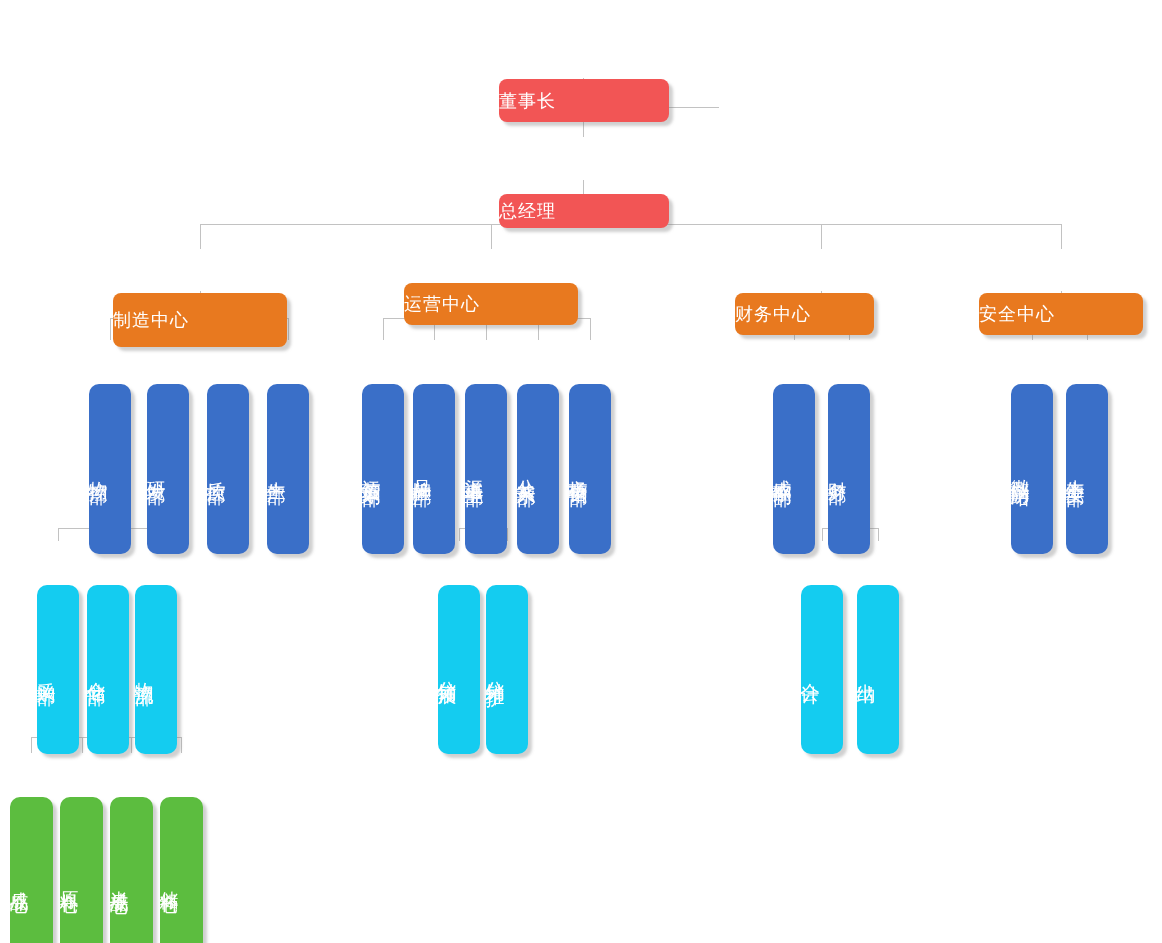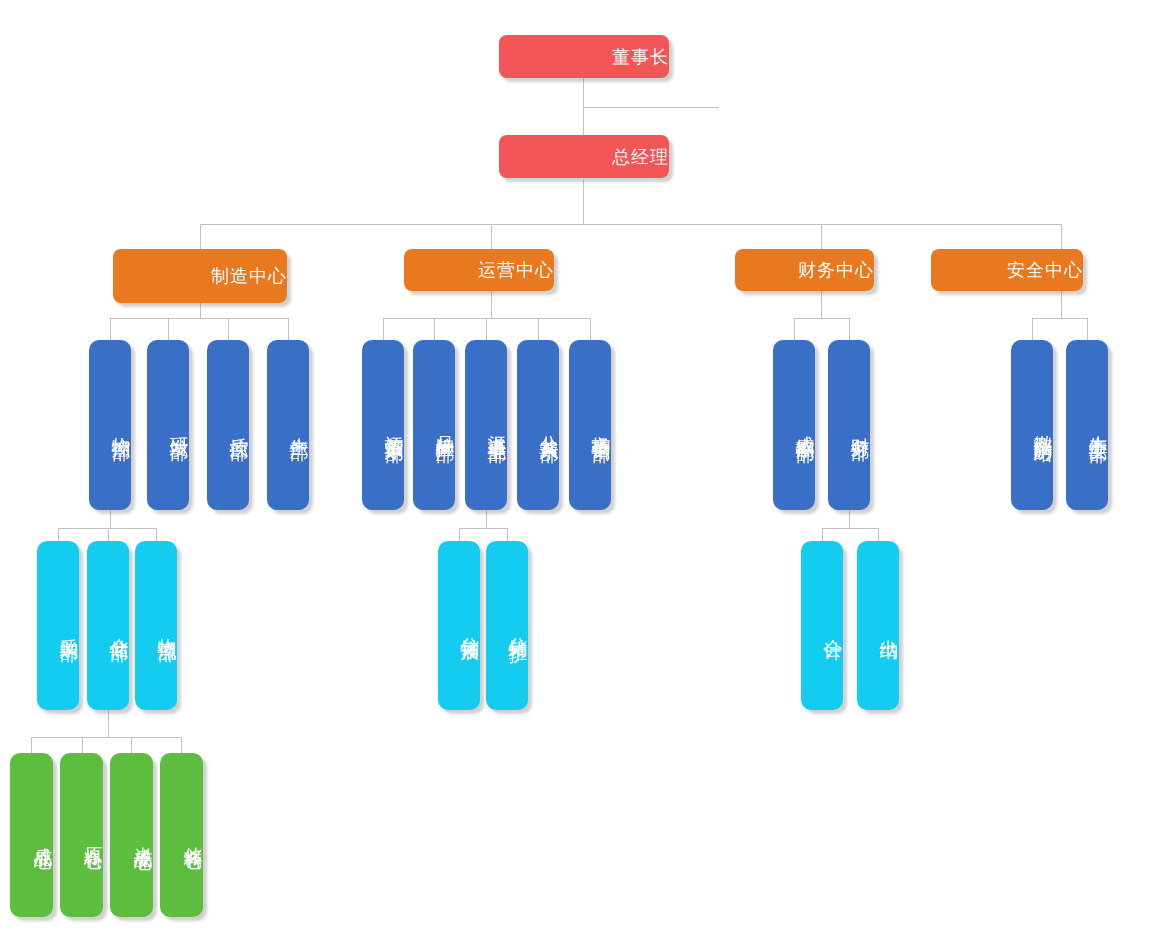--- a/index.html
+++ b/index.html
@@ -3,23 +3,24 @@
 <meta charset="utf-8">
 <style>
   html,body { margin:0; padding:0; background:#ffffff; }
   #stage {
     position:relative; width:1162px; height:943px;
     background:#ffffff; overflow:hidden;
     font-family:"Liberation Sans", sans-serif;
   }
   svg.wires { position:absolute; left:0; top:0; width:1162px; height:943px; }
   .node {
-    position:absolute; display:flex; align-items:center; justify-content:flex-end;
+    position:absolute; display:flex; align-items:center; justify-content:flex-start;
     color:#ffffff; box-sizing:border-box; border-radius:8px;
     box-shadow:4px 4px 3px rgba(120,120,120,0.35);
+    margin-top:44px;
   }
   .h  { font-size:18px; letter-spacing:1px; }
   .v  { border-radius:10px; }
   .v .label {
     writing-mode:vertical-rl; text-orientation:upright;
     font-size:19px; line-height:1; letter-spacing:2px;
   }
   .red    { background:#f25555; }
   .orange { background:#e8791f; }
   .blue   { background:#3a6fc8; }
@@ -88,34 +89,34 @@
       <path d="M31 737 H181"></path>
     <path d="M31 737 V753"></path>
       <path d="M82 737 V753"></path>
       <path d="M131 737 V753"></path>
       <path d="M181 737 V753"></path>
   </svg>
 
   <div class="node h red" style="left:499px;top:35px;width:170px;height:43px">
     <span class="label">董事长</span>
   </div>
-  <div class="node h red" style="left:499px;top:135px;width:170px;height:43px">
+  <div class="node h red" style="left:499px;top:150px;width:170px;height:34px">
     <span class="label">总经理</span>
   </div>
 
   <div class="node h orange" style="left:113px;top:249px;width:174px;height:54px">
     <span class="label">制造中心</span>
   </div>
-  <div class="node h orange" style="left:404px;top:249px;width:150px;height:42px">
+  <div class="node h orange" style="left:404px;top:239px;width:174px;height:42px">
     <span class="label">运营中心</span>
   </div>
   <div class="node h orange" style="left:735px;top:249px;width:139px;height:42px">
     <span class="label">财务中心</span>
   </div>
-  <div class="node h orange" style="left:931px;top:249px;width:152px;height:42px">
+  <div class="node h orange" style="left:979px;top:249px;width:164px;height:42px">
     <span class="label">安全中心</span>
   </div>
 
   <div class="node v blue" style="left:89px;top:340px;width:42px;height:170px">
     <span class="label">物控部</span>
   </div>
   <div class="node v blue" style="left:147px;top:340px;width:42px;height:170px">
     <span class="label">研发部</span>
   </div>
   <div class="node v blue" style="left:207px;top:340px;width:42px;height:170px">

